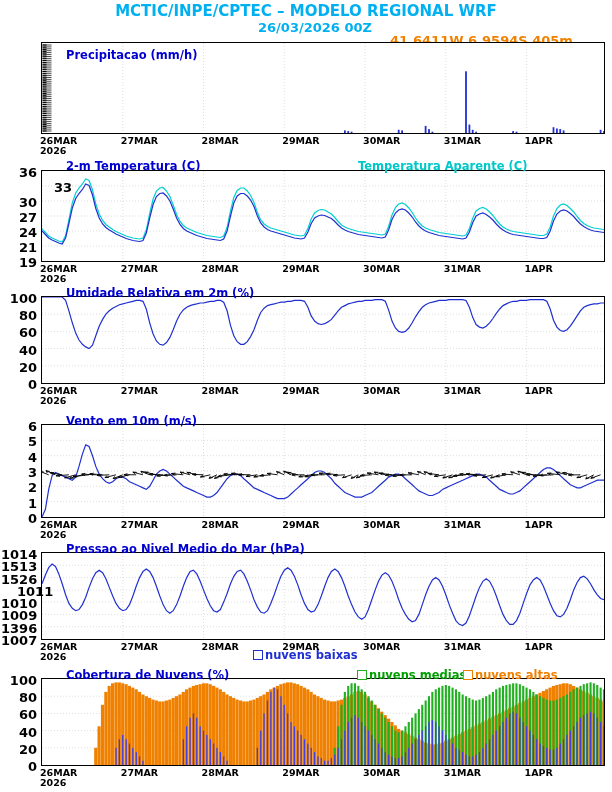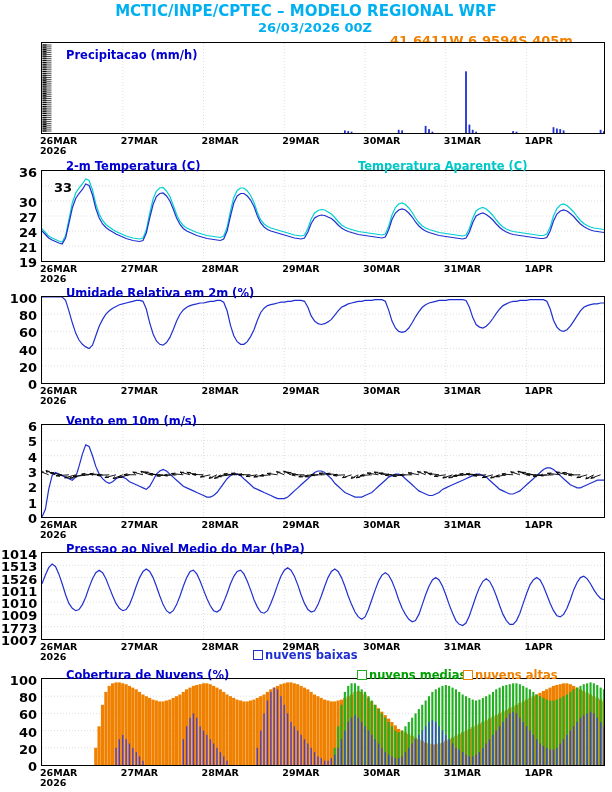--- a/index.html
+++ b/index.html
@@ -1082,24 +1082,24 @@
       <div class="ylab" style="left: 1px; top: 419px; width: 36px;">6</div>
       <div class="xlab" style="left: 40px; top: 519px;">26MAR</div>
       <div class="xlab" style="left: 120.766px; top: 519px;">27MAR</div>
       <div class="xlab" style="left: 201.533px; top: 519px;">28MAR</div>
       <div class="xlab" style="left: 282.299px; top: 519px;">29MAR</div>
       <div class="xlab" style="left: 363.066px; top: 519px;">30MAR</div>
       <div class="xlab" style="left: 443.832px; top: 519px;">31MAR</div>
       <div class="xlab" style="left: 524.599px; top: 519px;">1APR</div>
       <div class="yearlab" style="left: 40px; top: 529px;">2026</div>
       <div class="ylab" style="left: 1px; top: 633px; width: 36px;">1007</div>
-      <div class="ylab" style="left: 1px; top: 620.714px; width: 36px;">1773</div>
+      <div class="ylab" style="left: 1px; top: 620.714px; width: 36px;">1396</div>
       <div class="ylab" style="left: 1px; top: 608.429px; width: 36px;">1009</div>
       <div class="ylab" style="left: 1px; top: 596.143px; width: 36px;">1010</div>
-      <div class="ylab" style="left: 1px; top: 583.857px; width: 36px;">1011</div>
+      <div class="ylab" style="left: 1px; top: 583.857px; width: 36px; padding-left: 16px;">1011</div>
       <div class="ylab" style="left: 1px; top: 571.571px; width: 36px;">1526</div>
       <div class="ylab" style="left: 1px; top: 559.286px; width: 36px;">1513</div>
       <div class="ylab" style="left: 1px; top: 547px; width: 36px;">1014</div>
       <div class="xlab" style="left: 40px; top: 641px;">26MAR</div>
       <div class="xlab" style="left: 120.766px; top: 641px;">27MAR</div>
       <div class="xlab" style="left: 201.533px; top: 641px;">28MAR</div>
       <div class="xlab" style="left: 282.299px; top: 641px;">29MAR</div>
       <div class="xlab" style="left: 363.066px; top: 641px;">30MAR</div>
       <div class="xlab" style="left: 443.832px; top: 641px;">31MAR</div>
       <div class="xlab" style="left: 524.599px; top: 641px;">1APR</div>

